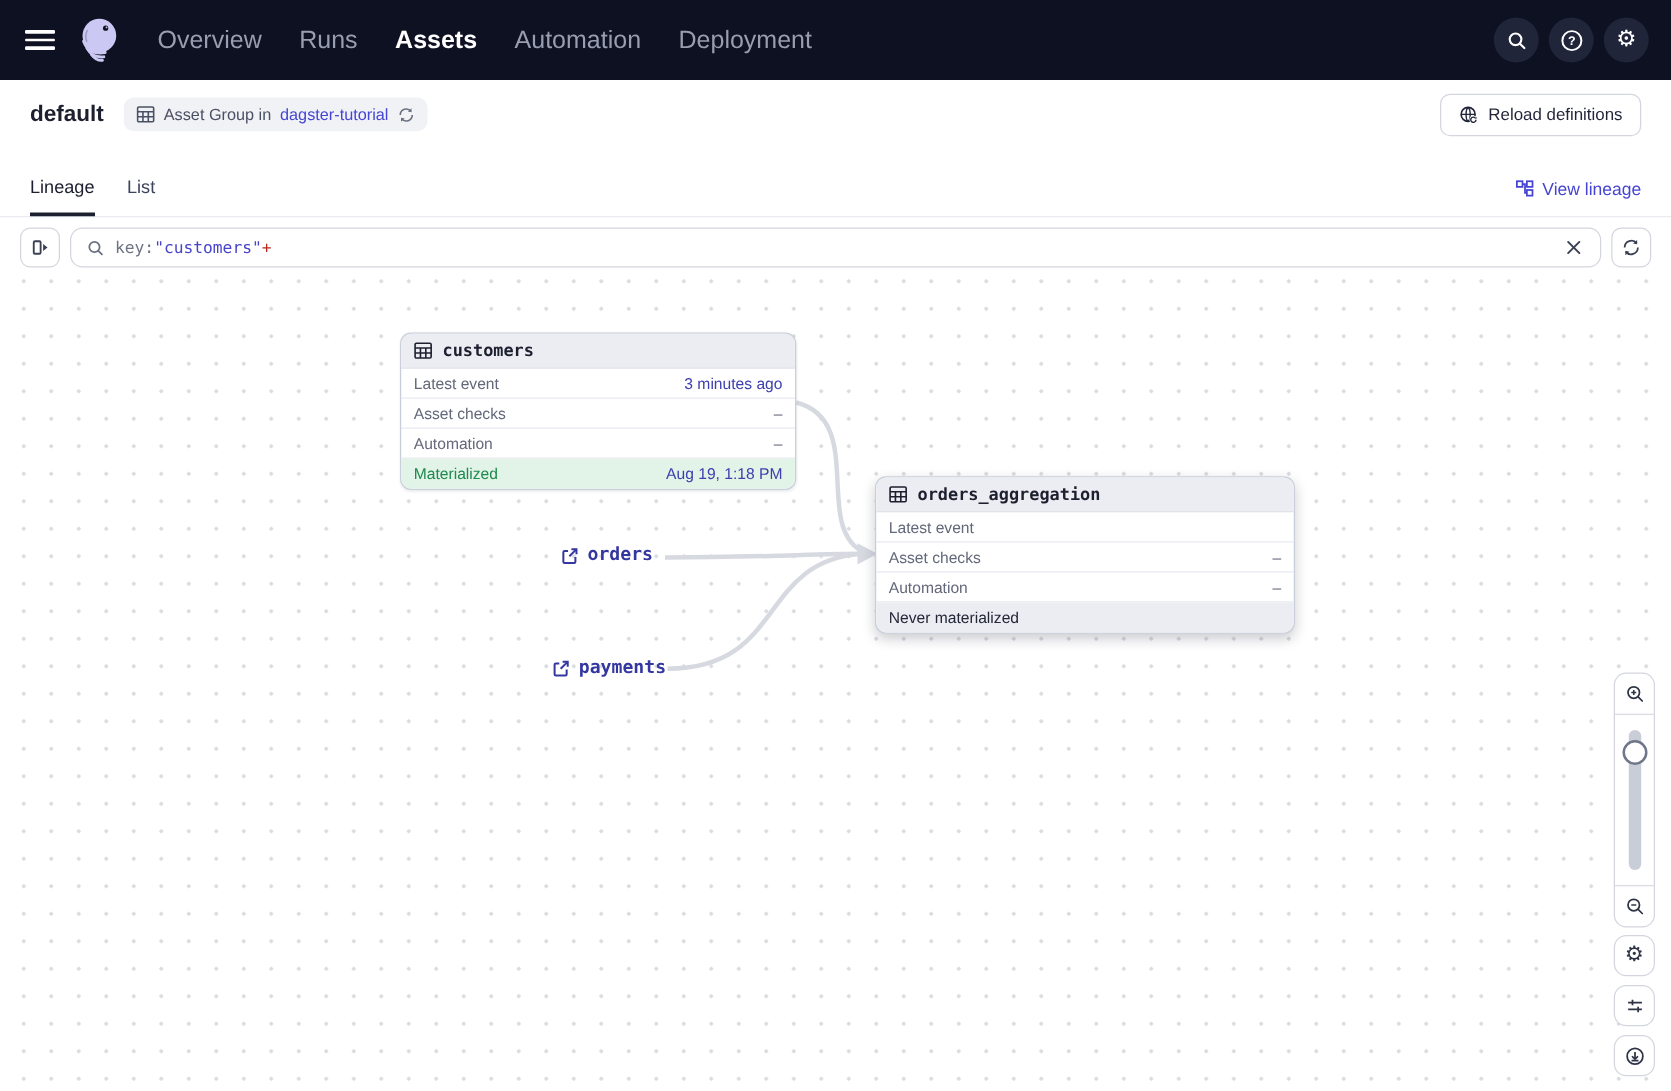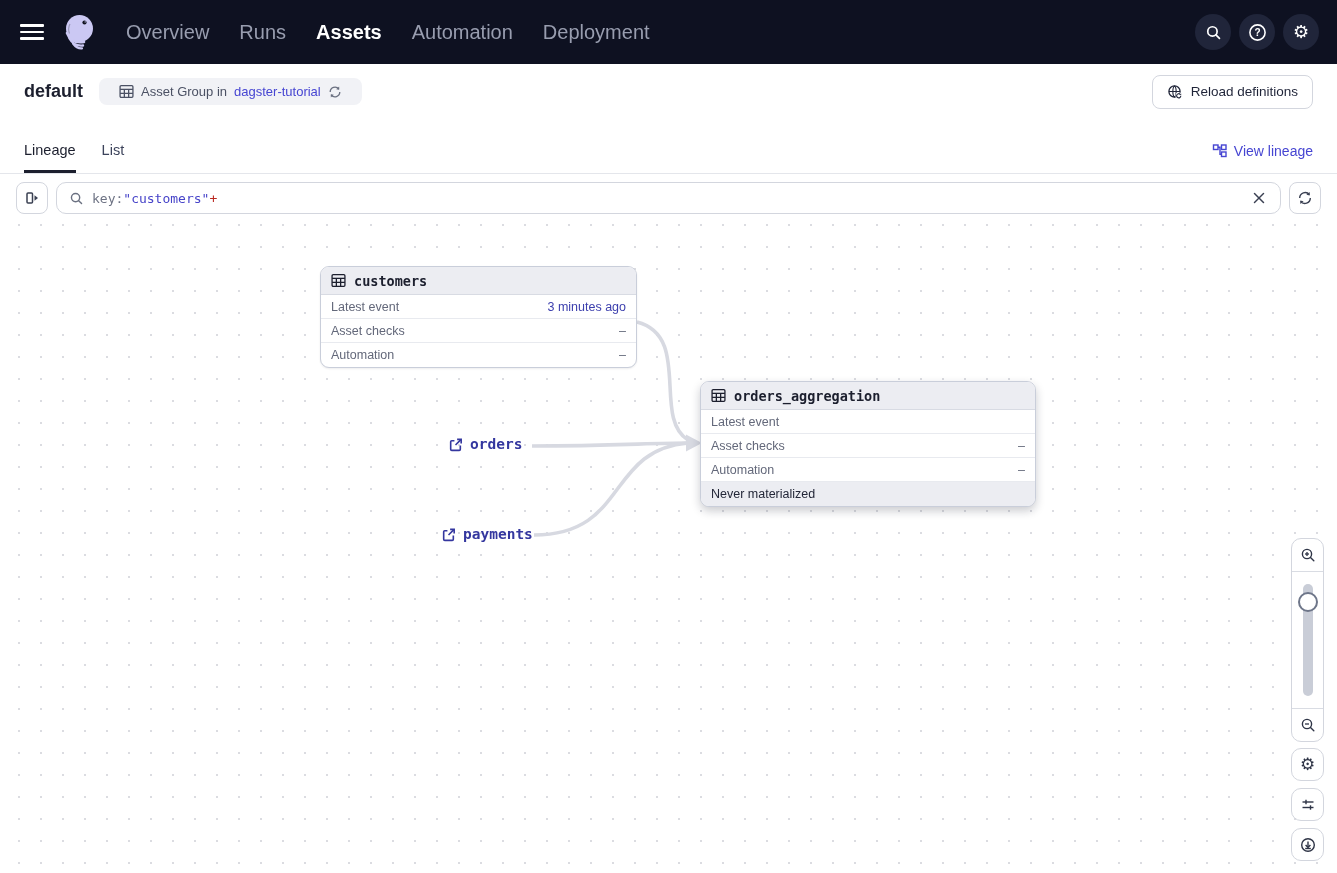--- a/index.html
+++ b/index.html
@@ -16,21 +16,21 @@
   .nav-item { font-size:20px; color:#989DAF; cursor:pointer; }
   .nav-item.active { color:#fff; font-weight:700; }
   .nav-right { margin-left:auto; display:flex; align-items:center; gap:8px; }
   .nav-icon-btn { width:36px; height:36px; border-radius:50%; background:#20253A; display:flex;
     align-items:center; justify-content:center; color:#fff; cursor:pointer; }
 
   
   .page-header { height:55px; display:flex; align-items:center; padding:0 24px; background:#fff; }
   .page-title { font-size:18px; font-weight:700; color:#1C1F2E; }
   .group-badge { margin-left:16px; display:flex; align-items:center; gap:7px; background:#F1F2F6;
-    border-radius:8px; padding:6px 20px; font-size:13px; color:#4B5164; }
+    border-radius:8px; padding:6px 10px; font-size:13px; color:#4B5164; }
   .group-badge a { color:#4645D2; text-decoration:none; cursor:pointer; }
   .reload-btn { margin-left:auto; display:flex; align-items:center; gap:8px; background:#fff;
     border:1px solid #D3D6DE; border-radius:8px; padding:8px 14px; font-size:13.5px; color:#1F2438;
     cursor:pointer; font-weight:500; }
 
   
   .tabs-row { height:55px; display:flex; align-items:flex-end; padding:0 24px; border-bottom:1px solid #E4E6EB; background:#fff; }
   .tab { font-size:14.5px; padding-bottom:15px; margin-right:26px; cursor:pointer; color:#3C435B; }
   .tab.active { color:#1C1F2E; font-weight:400; border-bottom:3px solid #1C1F2E; padding-bottom:12px; }
   .view-lineage { margin-left:auto; display:flex; align-items:center; gap:6px; color:#4645D2;
@@ -238,20 +238,24 @@
       <span class="ac-value-link">3 minutes ago</span>
     </div>
     <div class="ac-row">
       <span>Asset checks</span>
       <span class="ac-value-dash">–</span>
     </div>
     <div class="ac-row">
       <span>Automation</span>
       <span class="ac-value-dash">–</span>
     </div>
+    <div class="ac-row materialized">
+      <span>Materialized</span>
+      <span class="ac-value-link">Aug 19, 1:18 PM</span>
+    </div>
   </div>
 
   <div class="asset-card elevated" style="left:700px; top:159px; width:336px;">
     <div class="ac-header">
       <svg viewBox="0 0 14 14" width="15" height="15">
           <rect x="1" y="1.5" width="12" height="11" rx="1" stroke="#1C1F2E" stroke-width="1.2" fill="none"></rect>
           <line x1="1" y1="5" x2="13" y2="5" stroke="#1C1F2E" stroke-width="1.2"></line>
           <line x1="5" y1="5" x2="5" y2="12.5" stroke="#1C1F2E" stroke-width="1.2"></line>
           <line x1="9" y1="5" x2="9" y2="12.5" stroke="#1C1F2E" stroke-width="1.2"></line>
           <line x1="1" y1="8.75" x2="13" y2="8.75" stroke="#1C1F2E" stroke-width="1.2"></line>

